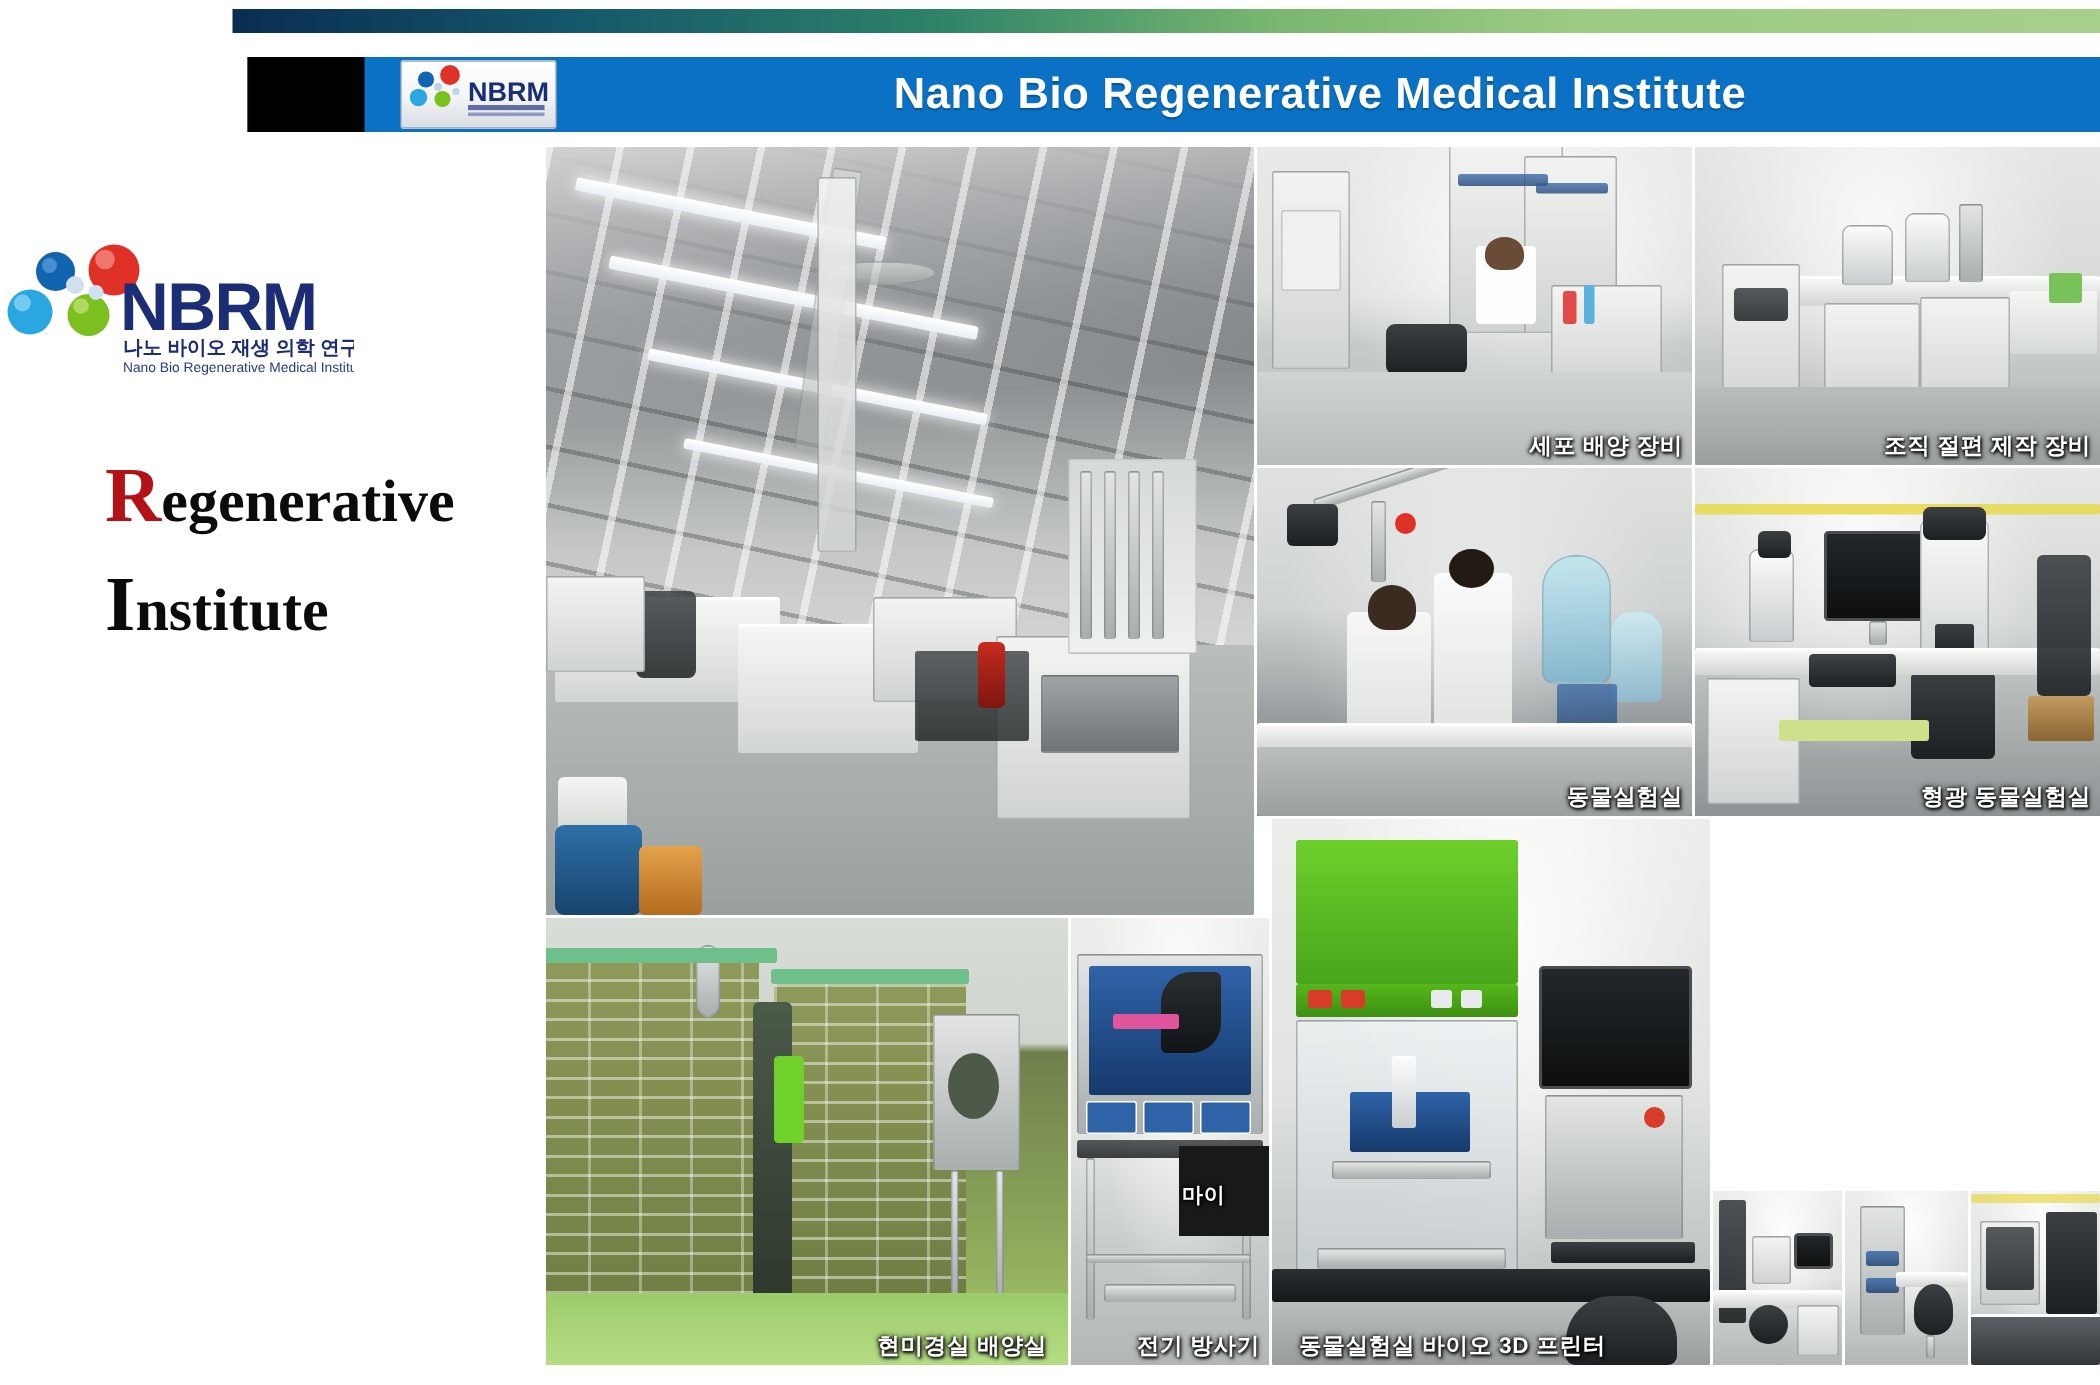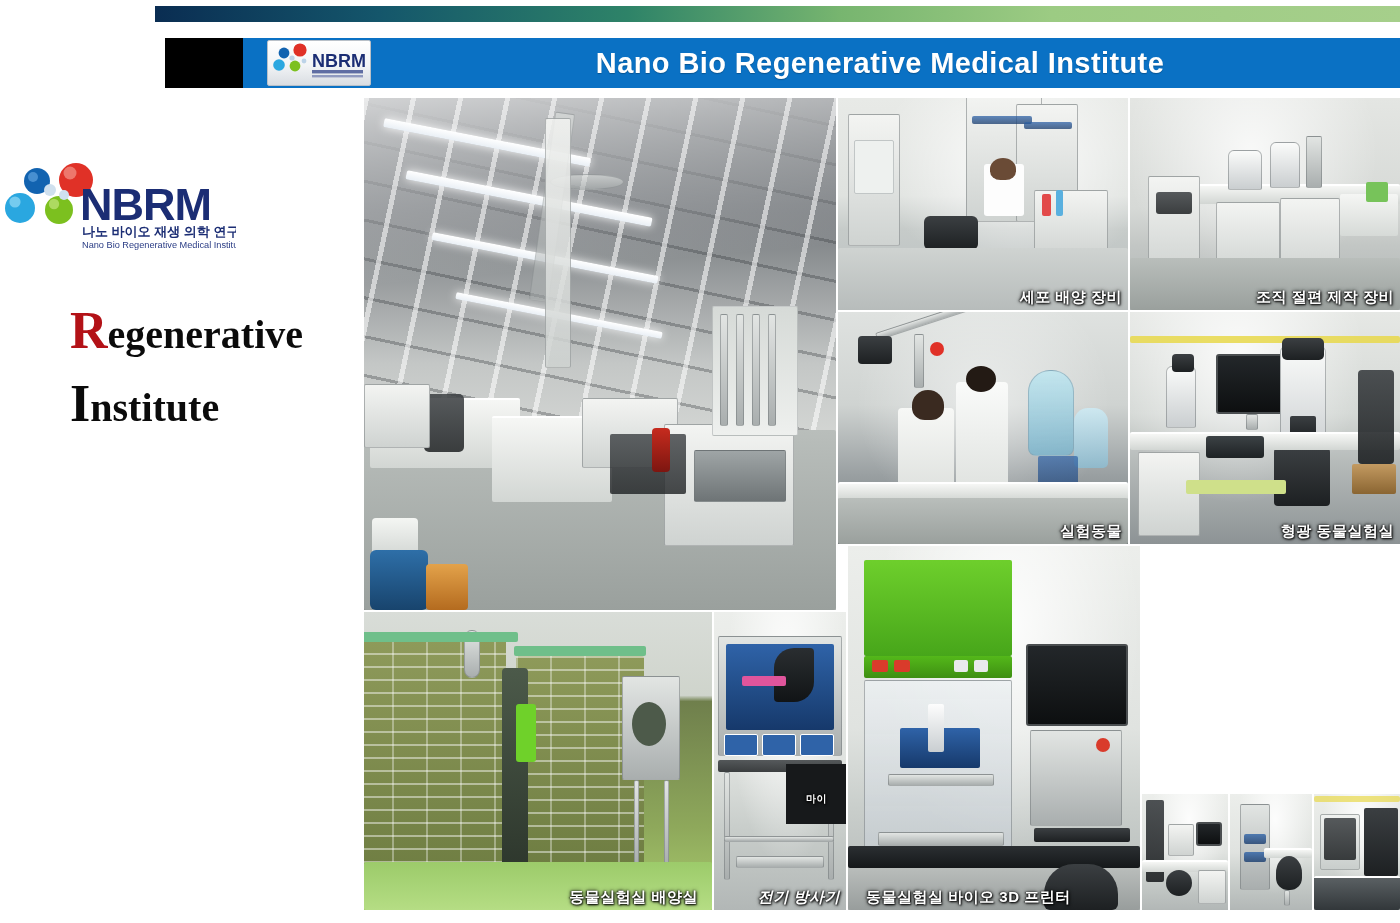--- a/index.html
+++ b/index.html
@@ -280,21 +280,21 @@
       <div class="eq" style="left:92px; top:30px; width:14px; height:14px; border-radius:50%; background:#e03127;"></div>
       <div class="eq" style="left:60px; top:96px; width:56px; height:92px; background:linear-gradient(#f7f8f6,#dcdfdc); border-radius:4px;"></div>
       <div class="eq dark" style="left:74px; top:78px; width:32px; height:30px; border-radius:50% 50% 40% 40%; background:#3a2a20;"></div>
       <div class="eq" style="left:118px; top:70px; width:52px; height:110px; background:linear-gradient(#fafbfa,#dfe2df); border-radius:4px;"></div>
       <div class="eq dark" style="left:128px; top:54px; width:30px; height:26px; border-radius:50%; background:#231a14;"></div>
       <div class="eq" style="left:190px; top:58px; width:46px; height:86px; border-radius:22px 22px 8px 8px; background:linear-gradient(rgba(190,230,240,.85),rgba(120,180,205,.8)); border:1px solid rgba(130,160,175,.6);"></div>
       <div class="eq" style="left:236px; top:96px; width:34px; height:60px; border-radius:14px 14px 5px 5px; background:linear-gradient(rgba(205,235,245,.85),rgba(140,190,212,.8));"></div>
       <div class="eq blue" style="left:200px; top:144px; width:40px; height:40px; opacity:.7;"></div>
       <div class="eq bench" style="left:0; top:170px; width:290px; height:18px;"></div>
       <div class="eq floor" style="left:0; top:186px; width:290px; height:46px;"></div>
-      <div class="cap">실험동물</div>
+      <div class="cap">동물실험실</div>
     </div>
 
     <div class="ph room-micro" style="left:766px; top:214px; width:270px; height:232px;">
       <div class="eq" style="left:0; top:24px; width:270px; height:7px; background:#e8d84a; opacity:.85;"></div>
       <div class="eq monitor" style="left:86px; top:42px; width:74px; height:60px;"></div>
       <div class="eq steel" style="left:116px; top:102px; width:12px; height:16px;"></div>
       <div class="eq micro" style="left:36px; top:54px; width:30px; height:62px;"></div>
       <div class="eq dark" style="left:42px; top:42px; width:22px; height:18px; border-radius:4px;"></div>
       <div class="eq micro" style="left:150px; top:34px; width:46px; height:110px;"></div>
       <div class="eq dark" style="left:152px; top:26px; width:42px; height:22px; border-radius:5px;"></div>
@@ -315,41 +315,41 @@
       <div class="eq" style="left:138px; top:56px; width:26px; height:212px; background:linear-gradient(#4c5a4a,#2c352b); border-radius:4px;"></div>
       <div class="eq" style="left:152px; top:92px; width:20px; height:58px; background:#6fd12a; border-radius:3px;"></div>
       <div class="eq steel" style="left:100px; top:18px; width:16px; height:48px; border-radius:8px;"></div>
       <div class="eq" style="left:-6px; top:20px; width:160px; height:10px; background:#6fbf8a;"></div>
       <div class="eq" style="left:150px; top:34px; width:132px; height:10px; background:#6fbf8a;"></div>
       <div class="eq steel" style="left:258px; top:64px; width:58px; height:104px;"></div>
       <div class="eq dark" style="left:268px; top:90px; width:34px; height:44px; border-radius:50%; background:#4d5a4a;"></div>
       <div class="eq steel" style="left:270px; top:168px; width:5px; height:86px;"></div>
       <div class="eq steel" style="left:300px; top:168px; width:5px; height:86px;"></div>
       <div class="eq" style="left:0; top:250px; width:348px; height:48px; background:linear-gradient(#9ccb6a,#b5dd84);"></div>
-      <div class="cap left" style="left:auto; right:14px;">동물실험실 배양실</div>
-    </div>
-
-    <div class="ph room-clean" style="left:350px; top:514px; width:132px; height:298px;font-style:italic;">
+      <div class="cap left" style="left:auto; right:14px;">현미경실 배양실</div>
+    </div>
+
+    <div class="ph room-clean" style="left:350px; top:514px; width:132px; height:298px;">
       <div class="eq steel" style="left:4px; top:24px; width:124px; height:120px;"></div>
       <div class="eq blue" style="left:12px; top:32px; width:108px; height:86px;"></div>
       <div class="eq dark" style="left:60px; top:36px; width:40px; height:54px; border-radius:20px 4px 20px 4px; background:linear-gradient(#2a2e31,#111416);"></div>
       <div class="eq" style="left:28px; top:64px; width:44px; height:10px; background:#e0559c;"></div>
       <div class="eq" style="left:10px; top:122px; width:34px; height:22px; background:#2f63a8; border:1px solid #fff;"></div>
       <div class="eq" style="left:48px; top:122px; width:34px; height:22px; background:#2f63a8; border:1px solid #fff;"></div>
       <div class="eq" style="left:86px; top:122px; width:34px; height:22px; background:#2f63a8; border:1px solid #fff;"></div>
       <div class="eq dark" style="left:4px; top:148px; width:124px; height:12px; opacity:.85;"></div>
       <div class="eq steel" style="left:10px; top:160px; width:6px; height:108px;"></div>
       <div class="eq steel" style="left:114px; top:160px; width:6px; height:108px;"></div>
       <div class="eq steel" style="left:10px; top:224px; width:110px; height:6px;"></div>
       <div class="eq steel" style="left:22px; top:244px; width:88px; height:12px;"></div>
       <div class="cap">전기 방사기</div>
     </div>
 
     <div class="ph" style="left:422px; top:666px; width:60px; height:60px; background:#17191b;">
-      <div class="cap" style="left:20px; right:auto; bottom:18px; font-size:10px;">마이</div>
+      <div class="cap" style="left:2px; right:auto; bottom:18px; font-size:14px;">마이</div>
     </div>
 
     <div class="ph room-clean" style="left:484px; top:448px; width:292px; height:364px; z-index:4; box-shadow:0 0 0 1px rgba(255,255,255,.9);">
       <div class="eq green" style="left:16px; top:14px; width:148px; height:96px;"></div>
       <div class="eq green" style="left:16px; top:110px; width:148px; height:22px; background:linear-gradient(#54b81a,#3e8f12);"></div>
       <div class="eq" style="left:24px; top:114px; width:16px; height:12px; background:#d93b2b;"></div>
       <div class="eq" style="left:46px; top:114px; width:16px; height:12px; background:#d93b2b;"></div>
       <div class="eq" style="left:106px; top:114px; width:14px; height:12px; background:#e8eaec;"></div>
       <div class="eq" style="left:126px; top:114px; width:14px; height:12px; background:#e8eaec;"></div>
       <div class="eq steel" style="left:16px; top:134px; width:148px; height:180px; background:linear-gradient(rgba(236,240,242,.82),rgba(196,203,208,.8));"></div>

